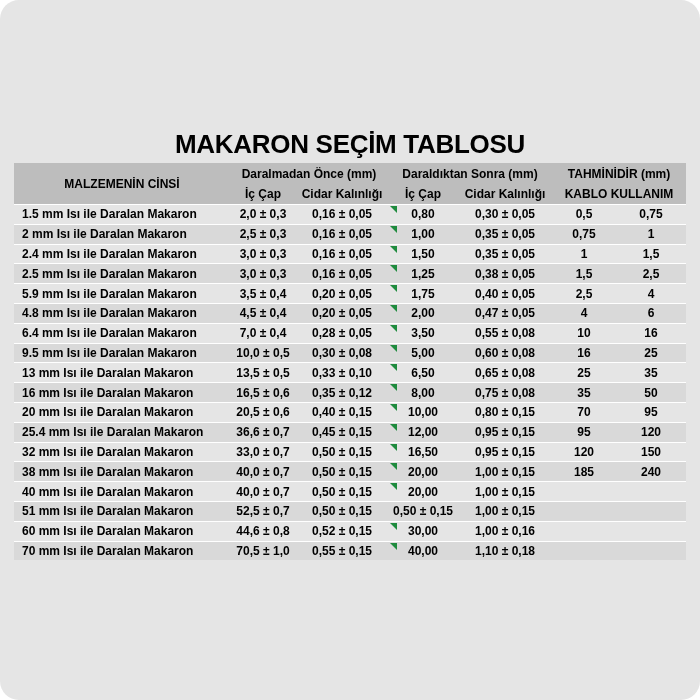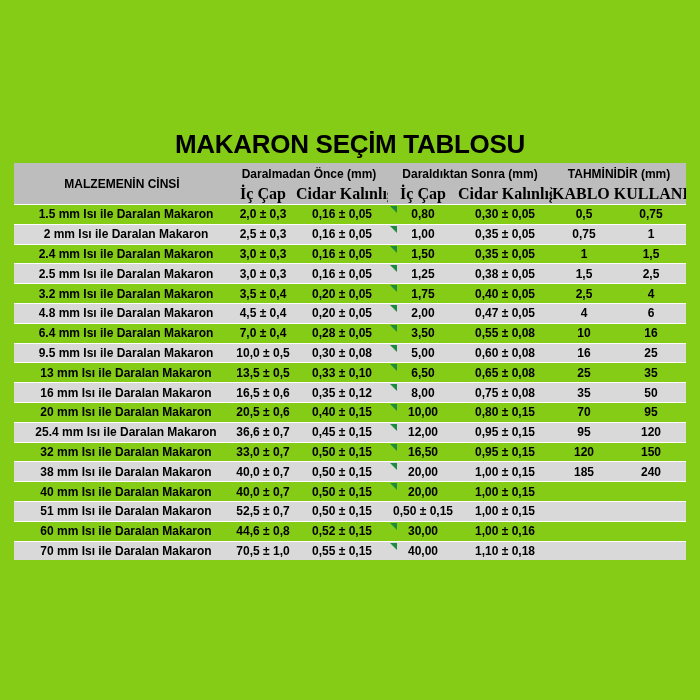--- a/index.html
+++ b/index.html
@@ -1,40 +1,40 @@
 <!DOCTYPE html>
 <html><head>
 <meta charset="utf-8">
 <style>
   html,body{margin:0;padding:0;background:#ffffff;}
   body{font-family:"Liberation Sans",sans-serif;}
-  .page{position:relative;width:700px;height:700px;background:#84cc16;overflow:hidden;}
+  .page{position:relative;width:700px;height:700px;background:#e5e5e5;overflow:hidden;border-radius:19px;}
   .title{
     position:absolute;top:129px;left:0;width:100%;
     text-align:center;font-size:26px;font-weight:bold;color:#000;
     letter-spacing:-0.3px;white-space:nowrap;
   }
   table.sel{
     position:absolute;top:163px;left:14px;width:672px;
     border-collapse:collapse;table-layout:fixed;color:#000;
   }
   table.sel td{overflow:hidden;white-space:nowrap;}
   thead td{
     background:#bdbdbd;font-weight:bold;text-align:center;
     padding:0;vertical-align:middle;
   }
   td.grp{font-size:12px;height:21px;}
-  td.sub{font-size:16px;height:20px;font-family:Liberation Serif, serif;}
+  td.sub{font-size:12px;height:20px;}
   td.matHead{font-size:12px;}
   tbody td{
     font-size:12px;font-weight:bold;text-align:center;
     height:18.8px;padding:0;border-top:1px solid #ffffff;
     vertical-align:middle;
   }
-  tbody td.mat{text-align:center;padding-left:8px;}
+  tbody td.mat{text-align:left;padding-left:8px;}
   tbody tr.alt{background:#d9d9d9;}
   td.rel{position:relative;}
   .flag{
     position:absolute;top:1px;left:2px;width:0;height:0;
     border-top:7px solid #1f8b3e;border-left:7px solid transparent;
   }
 </style>
 </head>
 <body>
 
@@ -98,21 +98,21 @@
         <tr class="alt">
       <td class="mat">2.5 mm Isı ile Daralan Makaron</td>
       <td>3,0 ± 0,3</td>
       <td>0,16 ± 0,05</td>
       <td class="rel">1,25<span class="flag"></span></td>
       <td>0,38 ± 0,05</td>
       <td>1,5</td>
       <td>2,5</td>
     </tr>
         <tr>
-      <td class="mat">3.2 mm Isı ile Daralan Makaron</td>
+      <td class="mat">5.9 mm Isı ile Daralan Makaron</td>
       <td>3,5 ± 0,4</td>
       <td>0,20 ± 0,05</td>
       <td class="rel">1,75<span class="flag"></span></td>
       <td>0,40 ± 0,05</td>
       <td>2,5</td>
       <td>4</td>
     </tr>
         <tr class="alt">
       <td class="mat">4.8 mm Isı ile Daralan Makaron</td>
       <td>4,5 ± 0,4</td>

